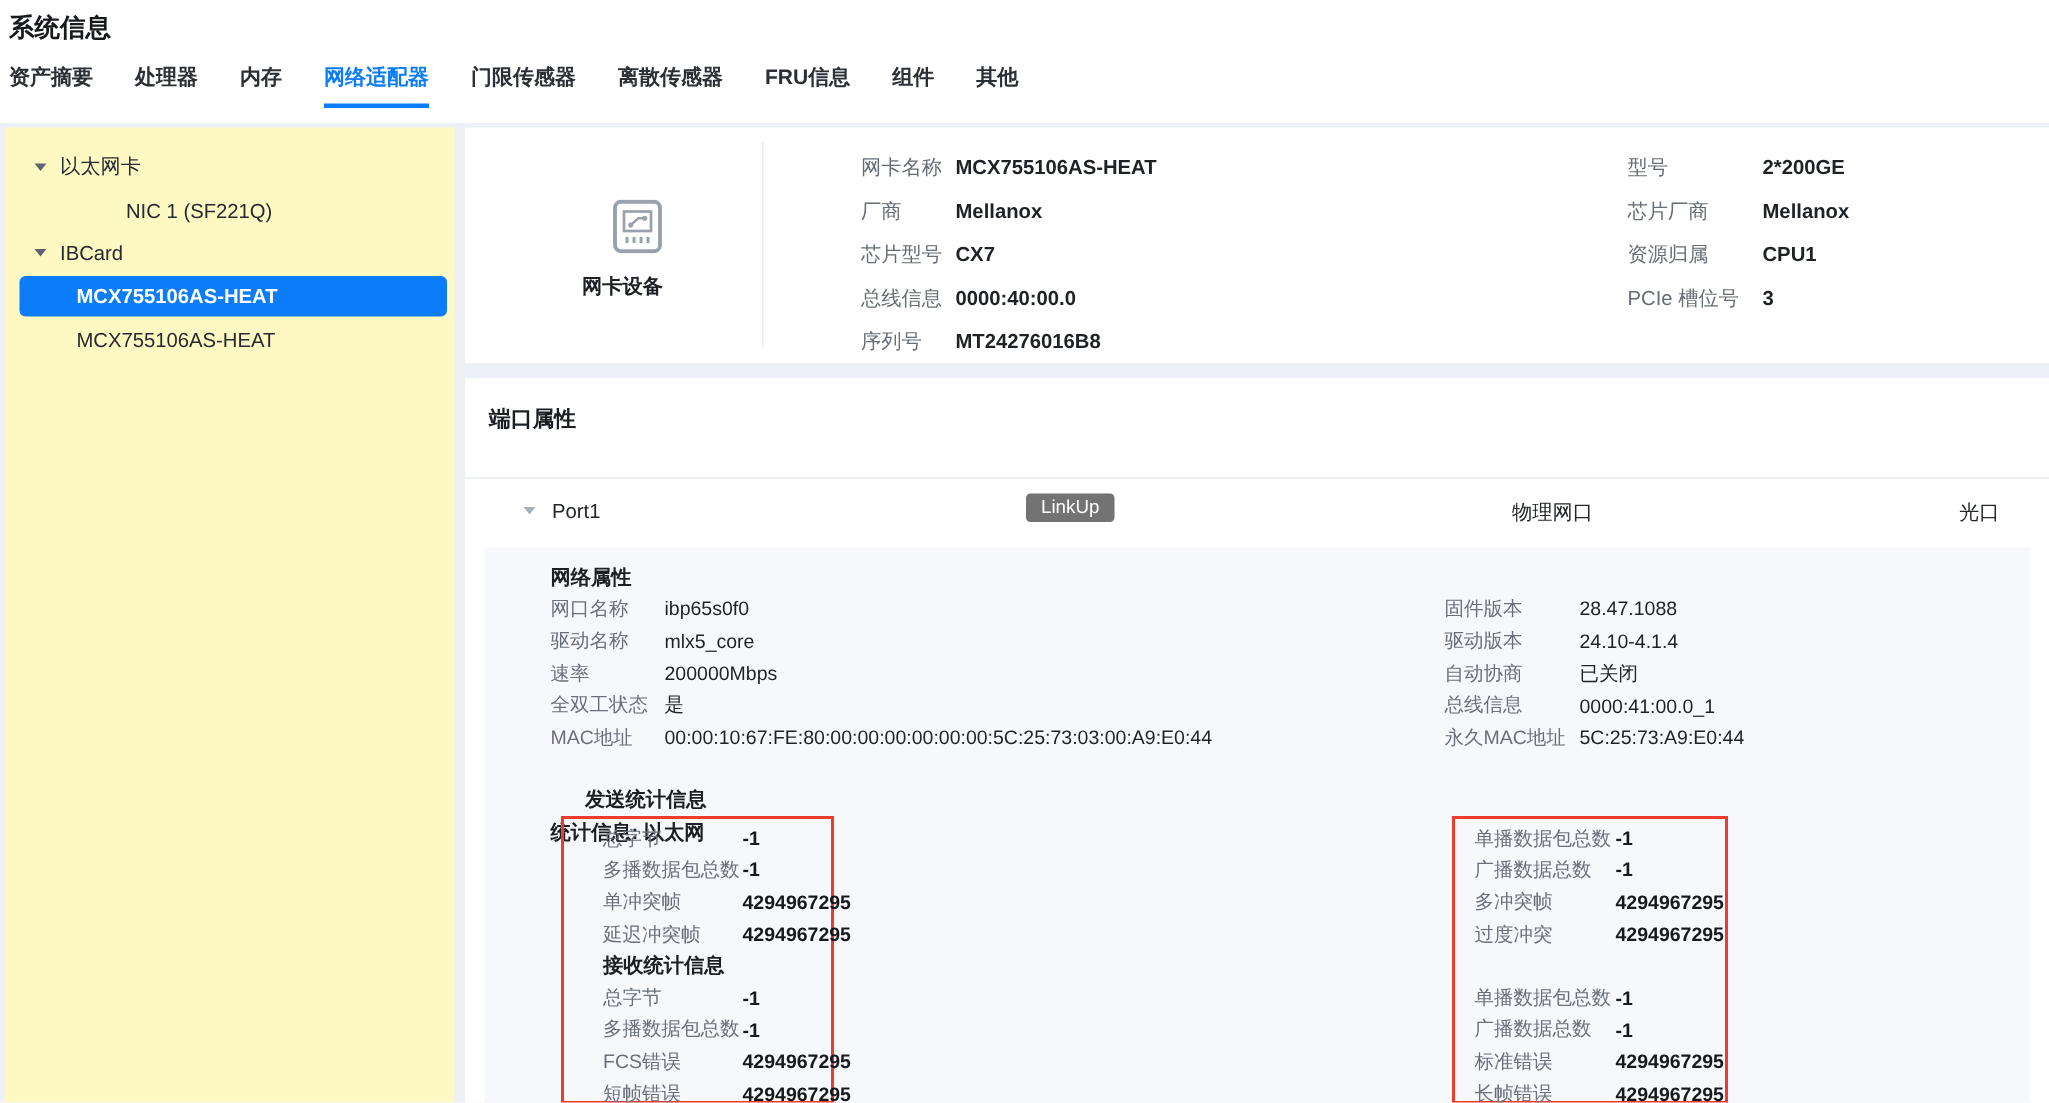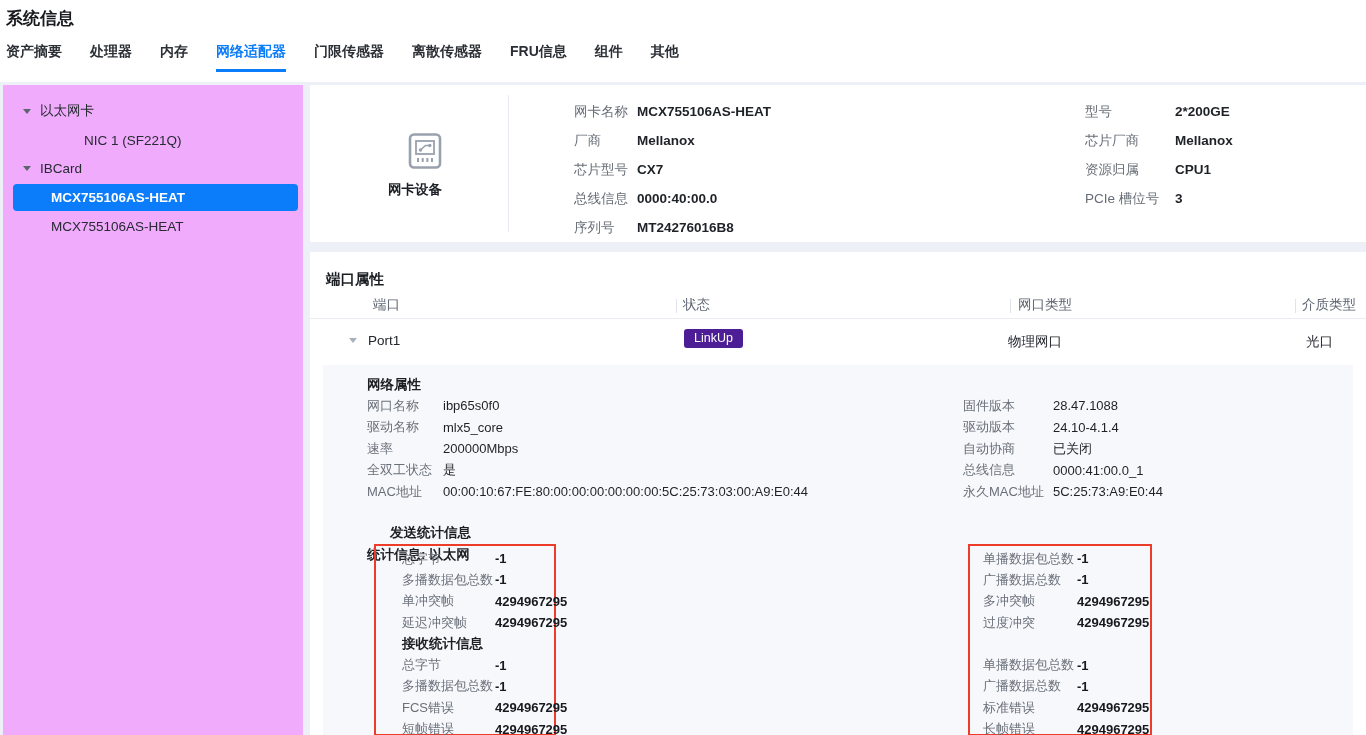--- a/index.html
+++ b/index.html
@@ -8,21 +8,21 @@
   #app { position:relative; width:1366px; height:583px; }
 
   
   .topbar { position:absolute; left:0; top:0; width:1366px; height:82px; background:#fff; }
   .page-title { position:absolute; left:6px; top:7px; font-size:17px; font-weight:bold; color:#17191d; }
   .tabs { position:absolute; left:6px; top:36px; display:flex; gap:28px; }
   .tab { font-size:14px; font-weight:600; color:#2c3036; line-height:30px; padding-bottom:3px; cursor:pointer; }
   .tab.active { color:#0b7cfa; border-bottom:3px solid #0b7cfa; }
 
   
-  .sidebar { position:absolute; left:3px; top:85px; width:300px; height:650px; background:#f0abfc; }
+  .sidebar { position:absolute; left:3px; top:85px; width:300px; height:650px; background:#fef9c3; }
   .tree-row { position:absolute; left:0; width:100%; height:20px; display:flex; align-items:center; font-size:13.5px; color:#262a31; cursor:pointer; }
   .caret { width:0; height:0; border-left:4.5px solid transparent; border-right:4.5px solid transparent; border-top:5.5px solid #5c6470; margin-right:9px; }
   .tree-row.group { padding-left:20px; }
   .tree-sel { position:absolute; left:10px; top:99px; width:285px; height:27px; background:#0b7cfa; border-radius:4px; display:flex; align-items:center; cursor:pointer; }
   .tree-sel .lbl { padding-left:38px; color:#fff; font-weight:bold; font-size:13.5px; }
 
   
   .panel-top { position:absolute; left:310px; top:85px; width:1056px; height:157px; background:#fff; }
   .dev-icon-box { position:absolute; left:60px; top:48px; width:72px; text-align:right; }
   .dev-icon-box .cap { margin-top:8px; font-size:13.5px; font-weight:bold; color:#1d2025; }
@@ -37,21 +37,21 @@
   
   .panel-bot { position:absolute; left:310px; top:252px; width:1056px; height:500px; background:#fff; }
   .sec-title { position:absolute; left:16px; top:18px; font-size:14.5px; font-weight:bold; color:#1a1d22; }
   .thead { position:absolute; left:0; top:44px; width:100%; height:22px; font-size:13.5px; color:#5d6470; }
   .thead span { position:absolute; top:0; }
   .thead .sep { position:absolute; top:3px; width:1px; height:14px; background:#dfe3ea; }
   .thead-line { position:absolute; left:0; top:66px; width:100%; height:1px; background:#e9ecf1; }
   .prow { position:absolute; left:0; top:67px; width:100%; height:46px; font-size:13.5px; color:#23262c; }
   .prow .cell { position:absolute; top:14px; }
   .pcaret { position:absolute; left:39px; top:19px; width:0; height:0; border-left:4px solid transparent; border-right:4px solid transparent; border-top:5px solid #a8b0bb; cursor:pointer; }
-  .badge { position:absolute; left:374px; top:10px; background:#4c1d95; color:#fff; font-size:12.5px; line-height:19px; padding:0 10px; border-radius:3px; }
+  .badge { position:absolute; left:374px; top:10px; background:#737373; color:#fff; font-size:12.5px; line-height:19px; padding:0 10px; border-radius:3px; }
 
   
   .detail { position:absolute; left:13px; top:113px; width:1030px; height:380px; background:#f7f8fb; }
   .d-title { position:absolute; font-size:13.5px; font-weight:bold; color:#1c1f24; }
   .drows { position:absolute; display:flex; flex-direction:column; }
   .drow { height:21.5px; display:flex; align-items:center; font-size:13px; white-space:nowrap; }
   .drow .k { color:#6a707a; flex:0 0 auto; }
   .drow .v { color:#1e2126; font-weight:500; }
   .drows.dl { left:44px; top:30px; } .drows.dl .k { width:76px; }
   .drows.dr { left:640px; top:30px; } .drows.dr .k { width:90px; }
@@ -161,29 +161,20 @@
       <div class="kv">
           <span class="k">PCIe 槽位号</span>
           <span class="v">3</span>
         </div>
     </div>
   </div>
 
   <div class="panel-bot">
     <div class="sec-title">端口属性</div>
 
-    <div class="thead">
-      <span style="left:63px;">端口</span>
-      <span style="left:373px;">状态</span>
-      <span style="left:708px;">网口类型</span>
-      <span style="left:992px;">介质类型</span>
-      <span class="sep" style="left:366px;"></span>
-      <span class="sep" style="left:700px;"></span>
-      <span class="sep" style="left:985px;"></span>
-    </div>
     <div class="thead-line"></div>
 
     <div class="prow">
       <span class="pcaret"></span>
       <span class="cell" style="left:58px;">Port1</span>
       <span class="badge">LinkUp</span>
       <span class="cell" style="left:698px;">物理网口</span>
       <span class="cell" style="left:996px;">光口</span>
     </div>
 

